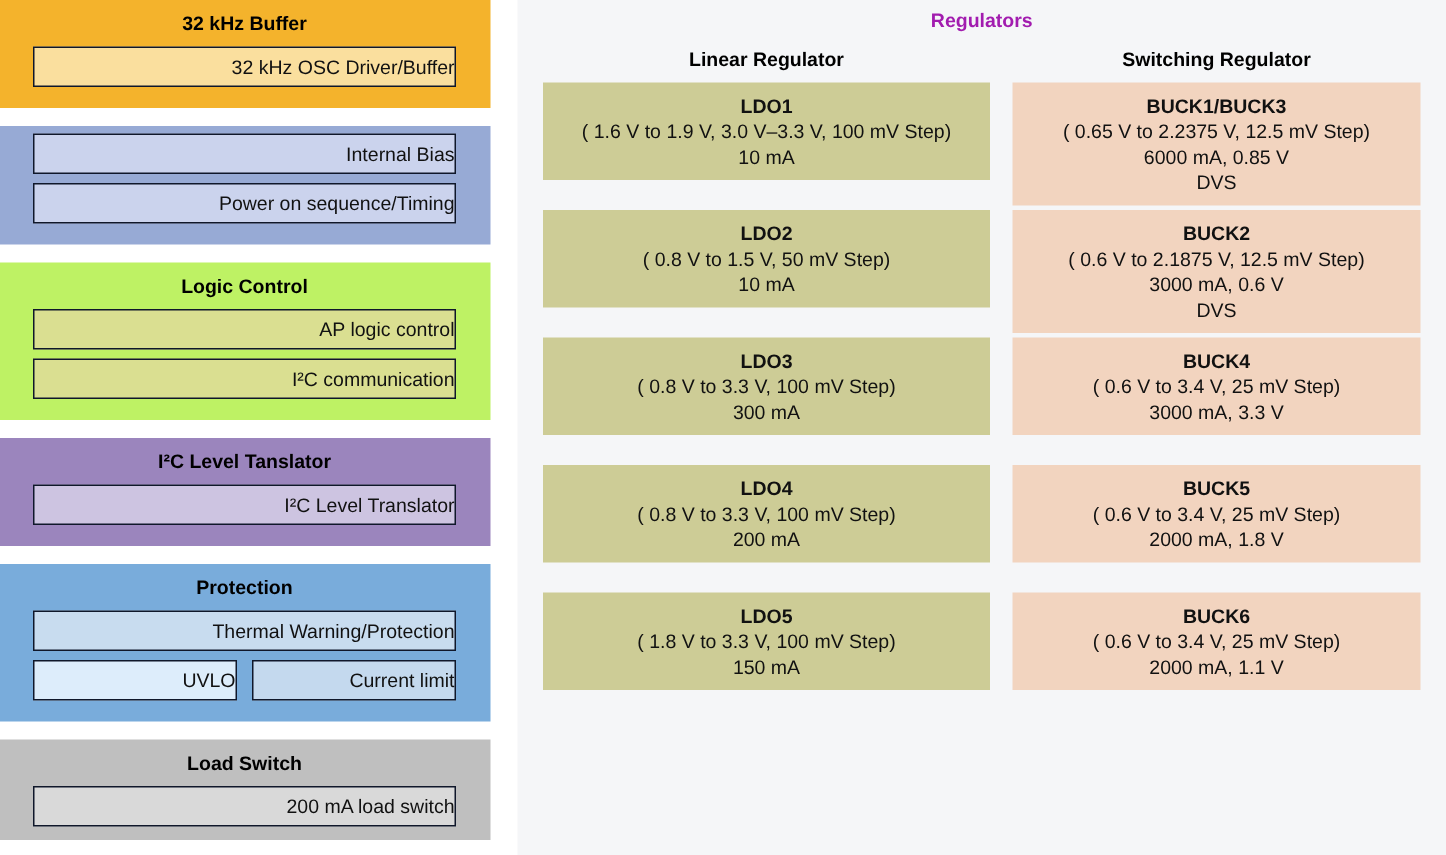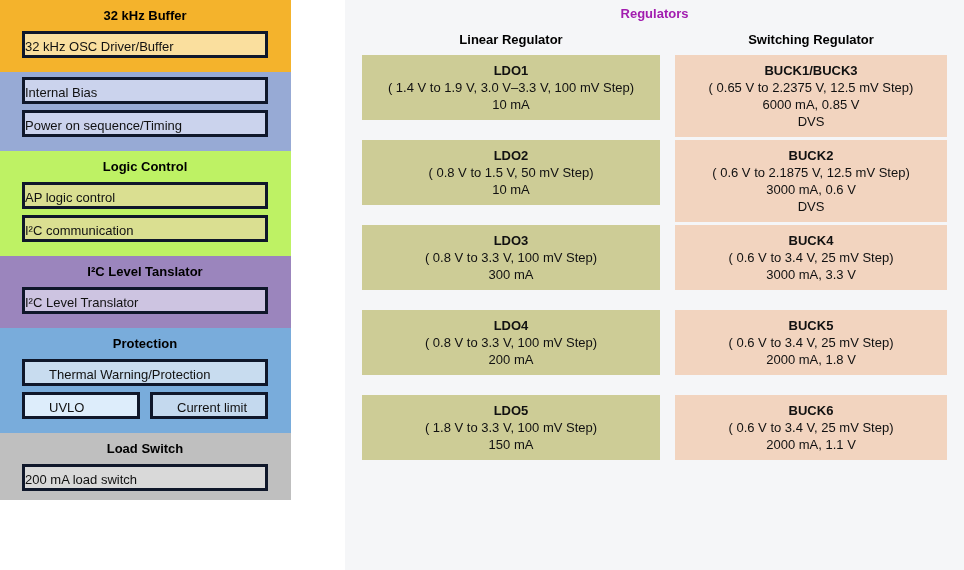--- a/index.html
+++ b/index.html
@@ -5,30 +5,30 @@
   html,body{margin:0;padding:0;}
   body{
     width:964px;height:570px;overflow:hidden;background:#ffffff;
     font-family:"Liberation Sans","DejaVu Sans",sans-serif;
     color:#111;font-size:13px;
     display:flex;
   }
   
   .col-left{width:345px;flex:0 0 345px;}
   .blk{
-    box-sizing:border-box;width:291px;
-    padding:5px 23px 14px 22px;margin-bottom:0;
+    box-sizing:border-box;width:327px;
+    padding:5px 23px 14px 22px;margin-bottom:12px;
   }
   .blk h3{
     margin:2px 0 6px;font-size:13px;line-height:18px;
     font-weight:bold;text-align:center;color:#000;
   }
   .cell{
     box-sizing:border-box;height:27px;line-height:25px;
-    text-align:left;border:3px solid #0f172a;
+    text-align:right;border:1px solid #0f172a;
   }
   .cell + .cell, .cellrow{margin-top:6px;}
   .cellrow{display:flex;gap:10px;}
   .cellrow .cell{flex:1;margin-top:0;}
   .blk-buffer{background:#F4B32C;}      .blk-buffer .cell{background:#FADF9E;}
   .blk-bias{background:#97AAD5;}        .blk-bias .cell{background:#CBD3ED;}
   .blk-logic{background:#bef264;}       .blk-logic .cell{background:#DADF91;}
   .blk-i2c{background:#9B85BD;}         .blk-i2c .cell{background:#CDC4E1;}
   .blk-protection{background:#79ACDB;}  .blk-protection .cell{background:#C8DCEF;padding-left:24px;}
   .blk-protection .cell-uvlo{background:#DDEDFB;}
@@ -108,21 +108,21 @@
 
   <div class="reg-headers">
     <div class="reg-h">Linear Regulator</div>
     <div class="reg-h">Switching Regulator</div>
   </div>
 
   <div class="reg-grid">
 
     <div class="reg-box ldo">
       <div class="rb-name">LDO1</div>
-      <div class="rb-line">( 1.4 V to 1.9 V, 3.0 V–3.3 V, 100 mV Step)</div>
+      <div class="rb-line">( 1.6 V to 1.9 V, 3.0 V–3.3 V, 100 mV Step)</div>
       <div class="rb-line">10 mA</div>
     </div>
     <div class="reg-box buck">
       <div class="rb-name">BUCK1/BUCK3</div>
       <div class="rb-line">( 0.65 V to 2.2375 V, 12.5 mV Step)</div>
       <div class="rb-line">6000 mA, 0.85 V</div>
       <div class="rb-line">DVS</div>
     </div>
 
     <div class="reg-box ldo">

